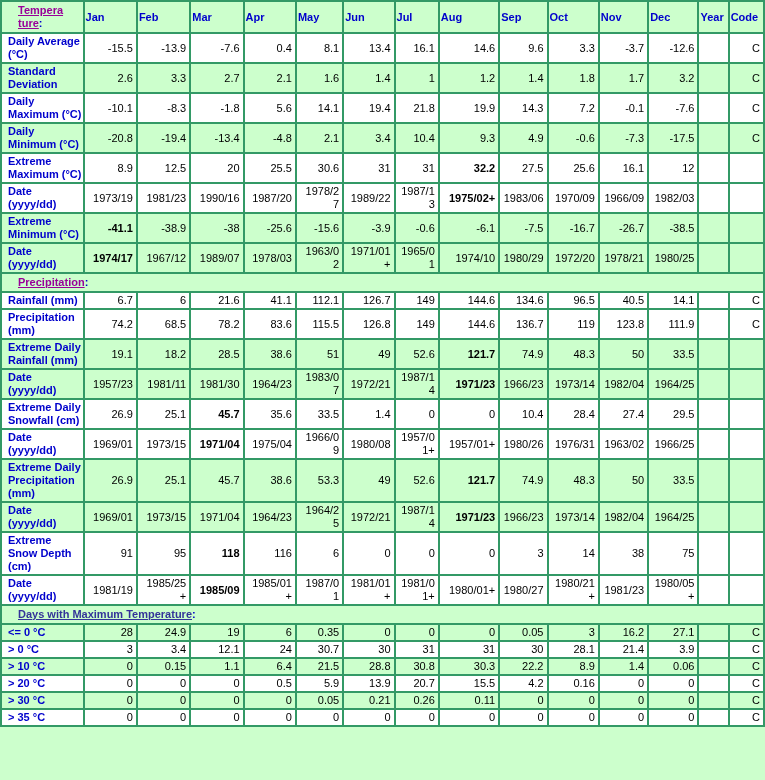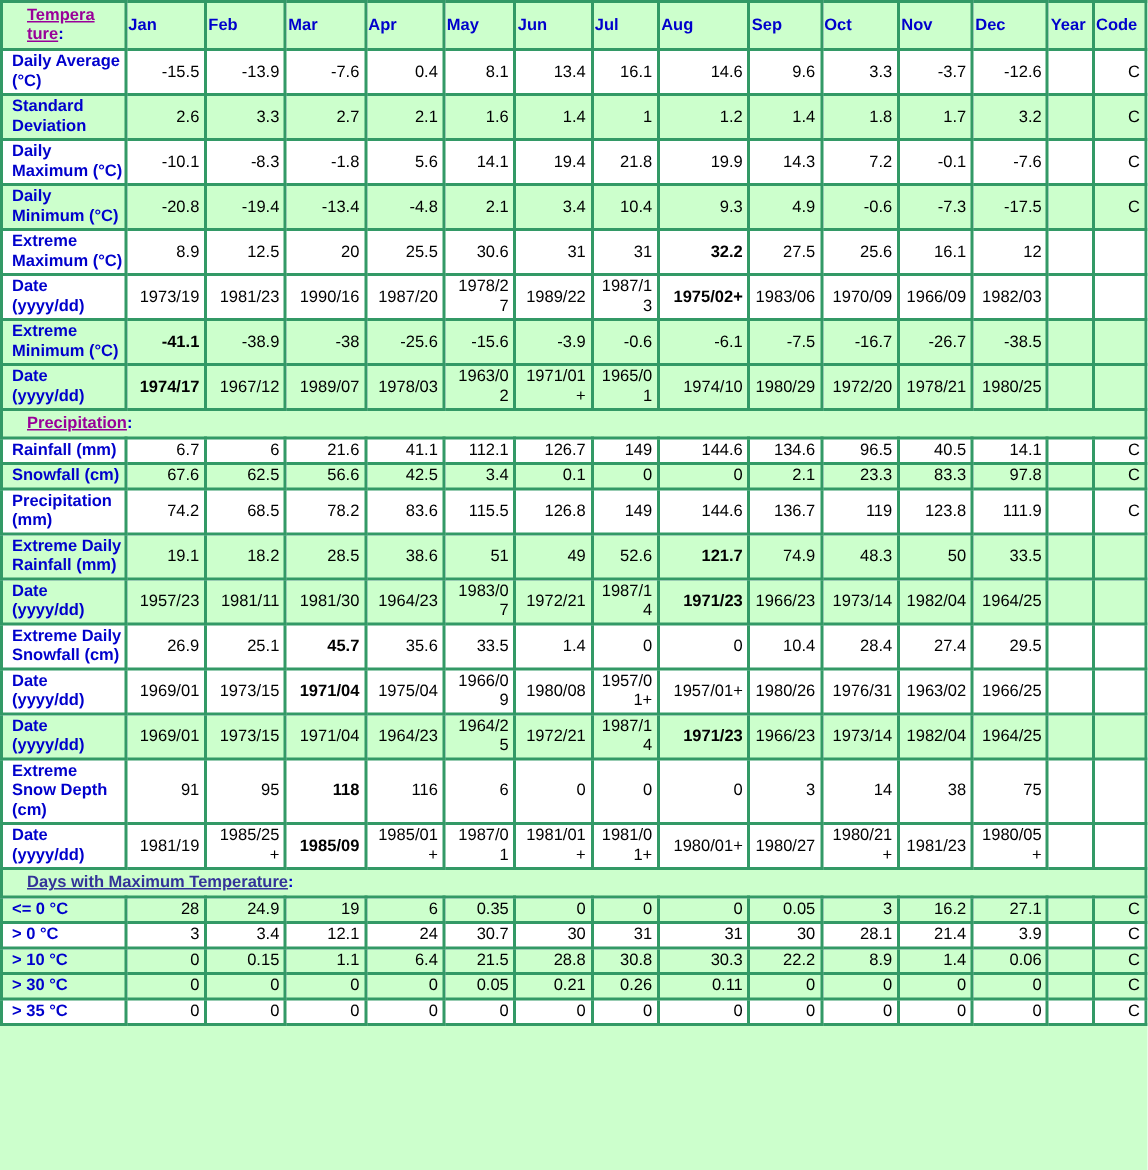--- a/index.html
+++ b/index.html
@@ -207,37 +207,20 @@
         <td class="white val">149</td>
         <td class="white val">144.6</td>
         <td class="white val">134.6</td>
         <td class="white val">96.5</td>
         <td class="white val">40.5</td>
         <td class="white val">14.1</td>
         <td class="white val"></td>
         <td class="white val">C</td>
       </tr>
       <tr>
-        <td class="green lbl">Snowfall (cm)</td>
-        <td class="green val">67.6</td>
-        <td class="green val">62.5</td>
-        <td class="green val">56.6</td>
-        <td class="green val">42.5</td>
-        <td class="green val">3.4</td>
-        <td class="green val">0.1</td>
-        <td class="green val">0</td>
-        <td class="green val">0</td>
-        <td class="green val">2.1</td>
-        <td class="green val">23.3</td>
-        <td class="green val">83.3</td>
-        <td class="green val">97.8</td>
-        <td class="green val"></td>
-        <td class="green val">C</td>
-      </tr>
-      <tr>
         <td class="white lbl">Precipitation (mm)</td>
         <td class="white val">74.2</td>
         <td class="white val">68.5</td>
         <td class="white val">78.2</td>
         <td class="white val">83.6</td>
         <td class="white val">115.5</td>
         <td class="white val">126.8</td>
         <td class="white val">149</td>
         <td class="white val">144.6</td>
         <td class="white val">136.7</td>
@@ -309,20 +292,37 @@
         <td class="white val">1957/01+</td>
         <td class="white val">1957/01+</td>
         <td class="white val">1980/26</td>
         <td class="white val">1976/31</td>
         <td class="white val">1963/02</td>
         <td class="white val">1966/25</td>
         <td class="white val"></td>
         <td class="white val"></td>
       </tr>
       <tr>
+        <td class="green lbl">Extreme Daily Precipitation (mm)</td>
+        <td class="green val">26.9</td>
+        <td class="green val">25.1</td>
+        <td class="green val">45.7</td>
+        <td class="green val">38.6</td>
+        <td class="green val">53.3</td>
+        <td class="green val">49</td>
+        <td class="green val">52.6</td>
+        <td class="green val bold">121.7</td>
+        <td class="green val">74.9</td>
+        <td class="green val">48.3</td>
+        <td class="green val">50</td>
+        <td class="green val">33.5</td>
+        <td class="green val"></td>
+        <td class="green val"></td>
+      </tr>
+      <tr>
         <td class="green lbl">Date (yyyy/dd)</td>
         <td class="green val">1969/01</td>
         <td class="green val">1973/15</td>
         <td class="green val">1971/04</td>
         <td class="green val">1964/23</td>
         <td class="green val">1964/25</td>
         <td class="green val">1972/21</td>
         <td class="green val">1987/14</td>
         <td class="green val bold">1971/23</td>
         <td class="green val">1966/23</td>
@@ -414,20 +414,37 @@
         <td class="green val">30.8</td>
         <td class="green val">30.3</td>
         <td class="green val">22.2</td>
         <td class="green val">8.9</td>
         <td class="green val">1.4</td>
         <td class="green val">0.06</td>
         <td class="green val"></td>
         <td class="green val">C</td>
       </tr>
       <tr>
+        <td class="white lbl">&gt; 20 °C</td>
+        <td class="white val">0</td>
+        <td class="white val">0</td>
+        <td class="white val">0</td>
+        <td class="white val">0.5</td>
+        <td class="white val">5.9</td>
+        <td class="white val">13.9</td>
+        <td class="white val">20.7</td>
+        <td class="white val">15.5</td>
+        <td class="white val">4.2</td>
+        <td class="white val">0.16</td>
+        <td class="white val">0</td>
+        <td class="white val">0</td>
+        <td class="white val"></td>
+        <td class="white val">C</td>
+      </tr>
+      <tr>
         <td class="green lbl">&gt; 30 °C</td>
         <td class="green val">0</td>
         <td class="green val">0</td>
         <td class="green val">0</td>
         <td class="green val">0</td>
         <td class="green val">0.05</td>
         <td class="green val">0.21</td>
         <td class="green val">0.26</td>
         <td class="green val">0.11</td>
         <td class="green val">0</td>

